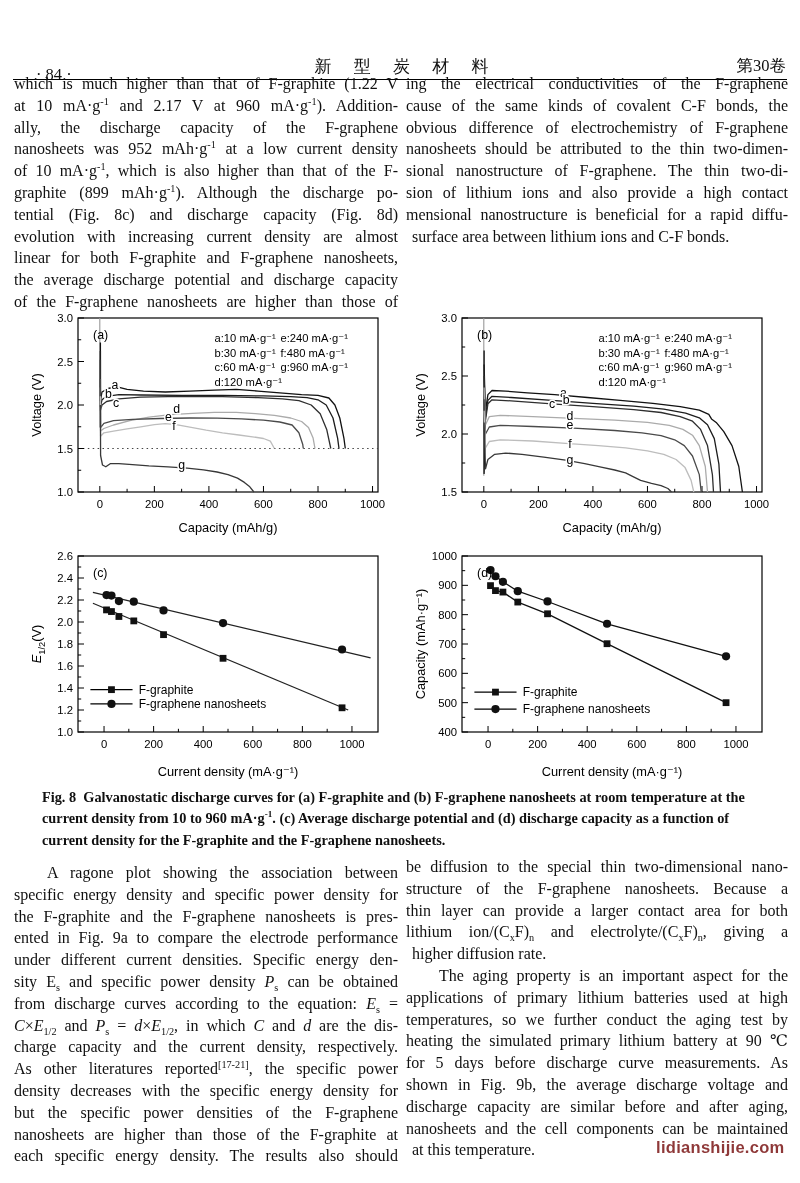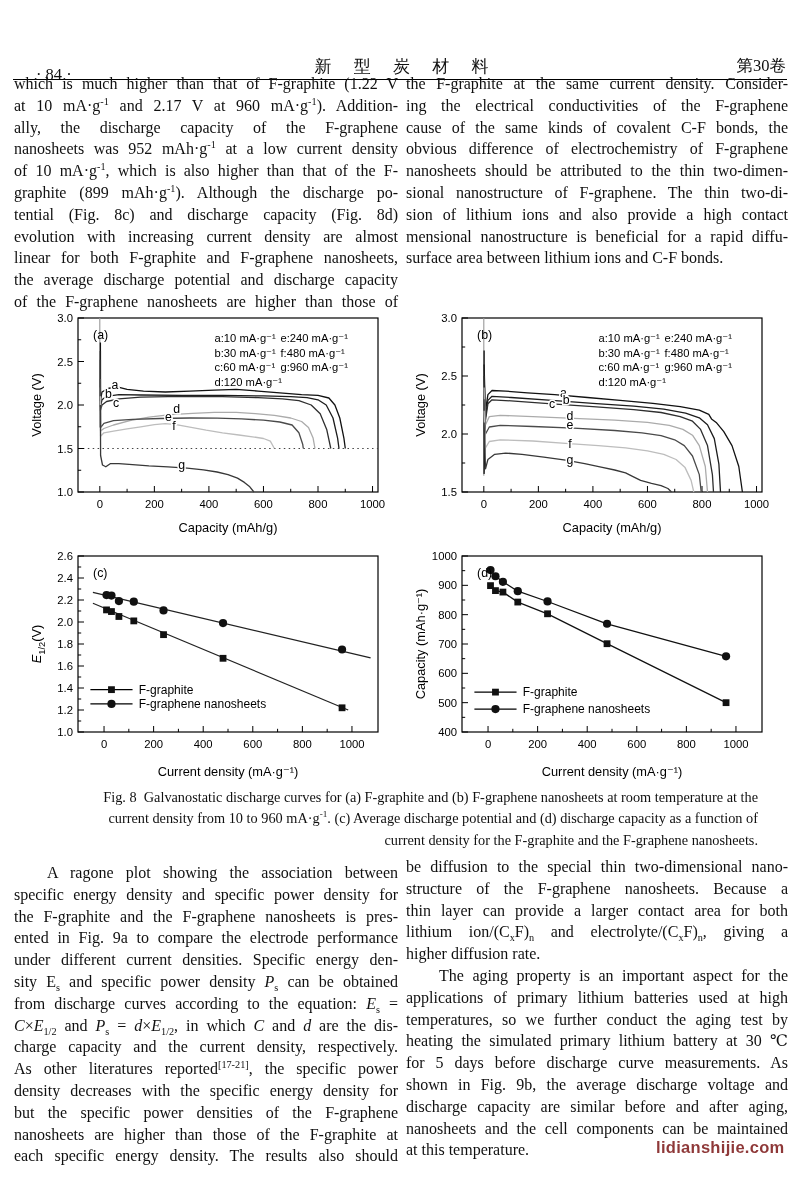--- a/index.html
+++ b/index.html
@@ -4,25 +4,25 @@
 <style>
   html,body{margin:0;padding:0;background:#fff;}
   body{width:800px;height:1183px;position:relative;overflow:hidden;
        font-family:"Liberation Serif","DejaVu Serif",serif;color:#101010;}
   .hdr-num{position:absolute;left:36px;top:65px;font-size:16.5px;}
   .hdr-title{position:absolute;left:12px;right:0;top:55px;text-align:center;font-size:17px;letter-spacing:9px;}
   .hdr-vol{position:absolute;right:14px;top:55px;font-size:16.5px;}
   .hdr-rule{position:absolute;left:13px;right:13px;top:79px;border-top:1.7px solid #000;}
   .col{position:absolute;font-size:16px;line-height:21.8px;}
   .col .tline{text-align:justify;text-align-last:justify;}
-  .col .tline.endline{text-align-last:left;}
+  .col .tline.endline{text-align-last:left;margin-left:6px;}
   .col .tline.indent{text-indent:33px;}
   sup,sub{font-size:64%;line-height:0;}
-  .caption{position:absolute;left:42px;top:787px;width:716px;text-align:right;
-           font-size:14.3px;line-height:21.3px;}
+  .caption{position:absolute;left:42px;top:787px;width:716px;text-align:left;
+           font-size:14.3px;line-height:21.3px;font-weight:bold;}
   .chart{position:absolute;}
   .watermark{position:absolute;left:656px;top:1138px;font-family:"Liberation Sans","DejaVu Sans",sans-serif;
              font-size:16.5px;font-weight:bold;opacity:.88;letter-spacing:.3px;}
 </style>
 </head>
 <body>
 
 <div class="hdr-num">· 84 ·</div>
 <div class="hdr-title">新 型 炭 材 料</div>
 <div class="hdr-vol">第30卷</div>
@@ -38,21 +38,20 @@
       <div class="tline">graphite (899 mAh·g<sup>-1</sup>). Although the discharge po-</div>
       <div class="tline">tential (Fig. 8c) and discharge capacity (Fig. 8d)</div>
       <div class="tline">evolution with increasing current density are almost</div>
       <div class="tline">linear for both F-graphite and F-graphene nanosheets,</div>
       <div class="tline">the average discharge potential and discharge capacity</div>
       <div class="tline">of the F-graphene nanosheets are higher than those of</div>
     </div>
   </div>
 <div class="col" style="left:406px;top:73px;width:382px;">
     <div>
-      <div class="tline">the F-graphite at the same current density. Consider-</div>
       <div class="tline">ing the electrical conductivities of the F-graphene</div>
       <div class="tline">cause of the same kinds of covalent C-F bonds, the</div>
       <div class="tline">obvious difference of electrochemistry of F-graphene</div>
       <div class="tline">nanosheets should be attributed to the thin two-dimen-</div>
       <div class="tline">sional nanostructure of F-graphene. The thin two-di-</div>
       <div class="tline">sion of lithium ions and also provide a high contact</div>
       <div class="tline">mensional nanostructure is beneficial for a rapid diffu-</div>
       <div class="tline endline">surface area between lithium ions and C-F bonds.</div>
     </div>
   </div>
@@ -395,21 +394,21 @@
       <div class="tline">be diffusion to the special thin two-dimensional nano-</div>
       <div class="tline">structure of the F-graphene nanosheets. Because a</div>
       <div class="tline">thin layer can provide a larger contact area for both</div>
       <div class="tline">lithium ion/(C<sub>x</sub>F)<sub>n</sub> and electrolyte/(C<sub>x</sub>F)<sub>n</sub>, giving a</div>
       <div class="tline endline">higher diffusion rate.</div>
     </div>
     <div>
       <div class="tline indent">The aging property is an important aspect for the</div>
       <div class="tline">applications of primary lithium batteries used at high</div>
       <div class="tline">temperatures, so we further conduct the aging test by</div>
-      <div class="tline">heating the simulated primary lithium battery at 30 ℃</div>
+      <div class="tline">heating the simulated primary lithium battery at 90 ℃</div>
       <div class="tline">for 5 days before discharge curve measurements. As</div>
       <div class="tline">shown in Fig. 9b, the average discharge voltage and</div>
       <div class="tline">discharge capacity are similar before and after aging,</div>
       <div class="tline">nanosheets and the cell components can be maintained</div>
       <div class="tline endline">at this temperature.</div>
     </div>
   </div>
 
 <div class="watermark" style="color: #7f1d1d;">lidianshijie.com</div>
 

